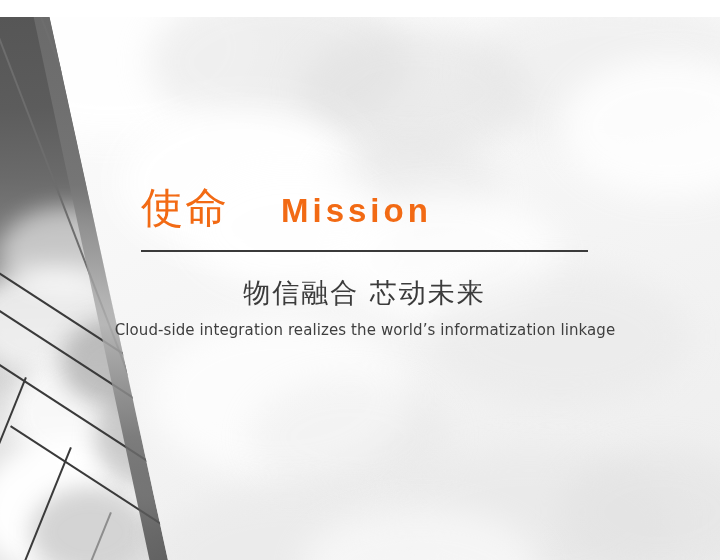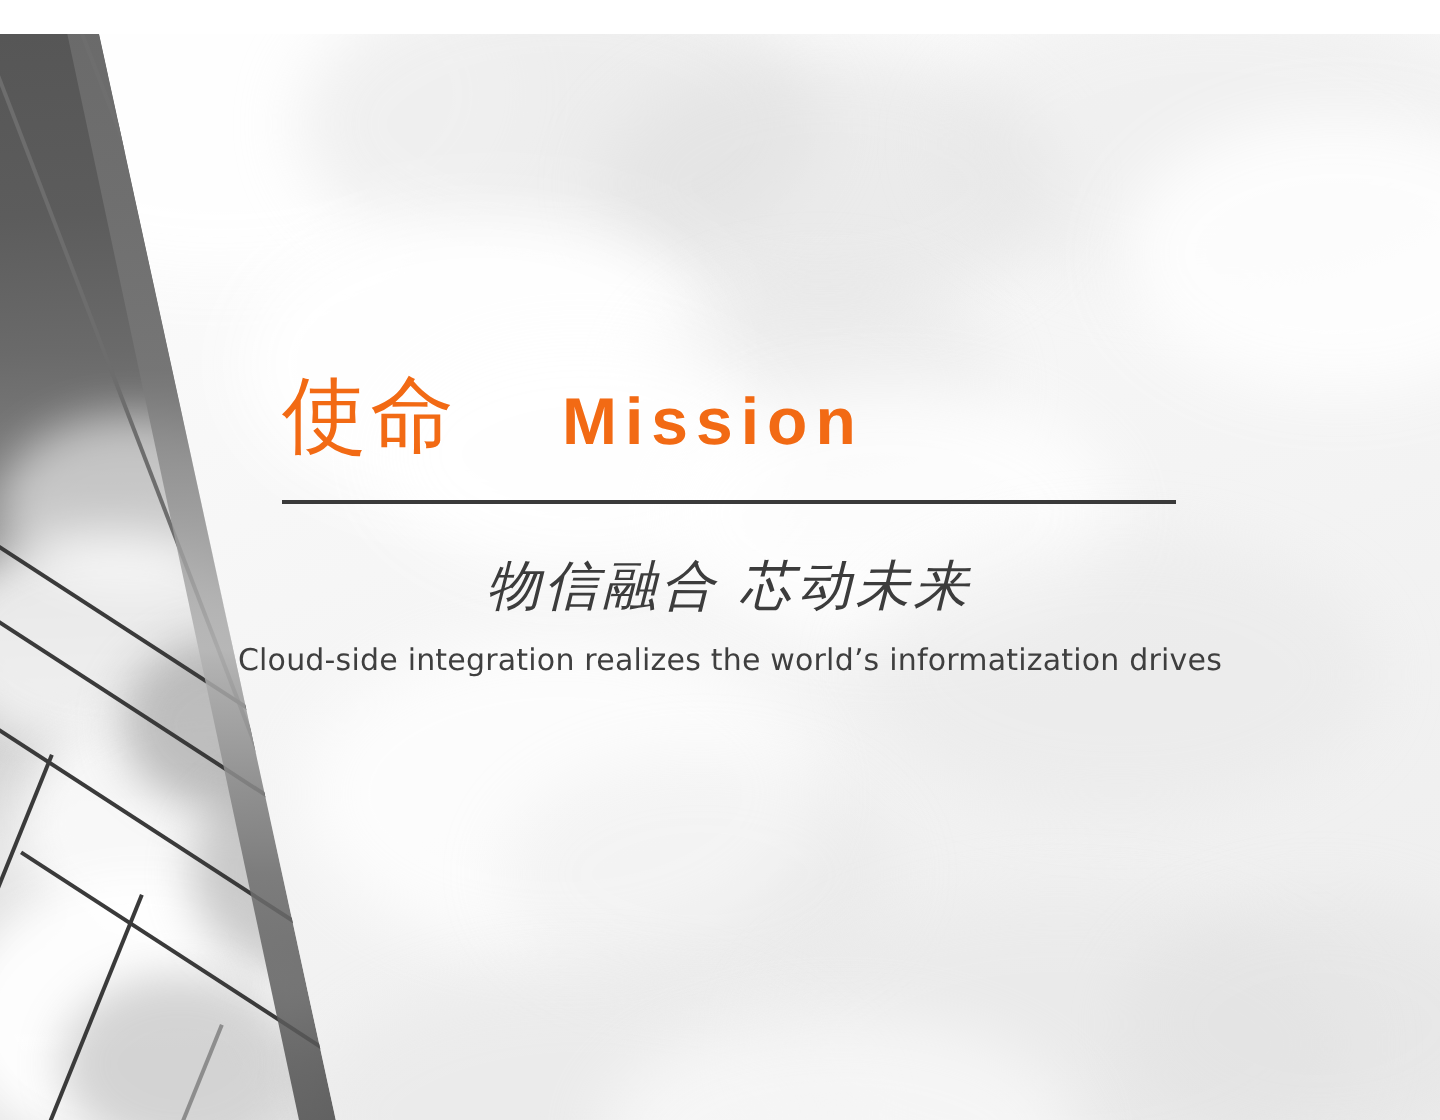--- a/index.html
+++ b/index.html
@@ -108,21 +108,20 @@
   .subtitle{
     position:absolute;
     left:141px;top:258px;
     width:447px;
     text-align:center;
     color:#3c3c3c;
     font-size:27px;
     letter-spacing:2px;
     font-family:"DejaVu Sans","Liberation Sans",sans-serif;
     white-space:nowrap;
-    font-style:italic;
   }
 
   .taglines{
     position:absolute;
     left:60px;top:303px;
     width:610px;
     text-align:center;
     color:#3f3f3f;
   }
   .taglines p{
@@ -198,17 +197,17 @@
     <div class="heading">
       <span class="cn">使命</span>
       <span class="en">Mission</span>
     </div>
 
     <div class="rule"></div>
 
     <div class="subtitle">物信融合 芯动未来</div>
 
     <div class="taglines">
-      <p>Cloud-side integration realizes the world’s informatization drives</p>
+      <p>Cloud-side integration realizes the world’s informatization linkage</p>
     </div>
 
   </div>
 </div>
 
 </body></html>

